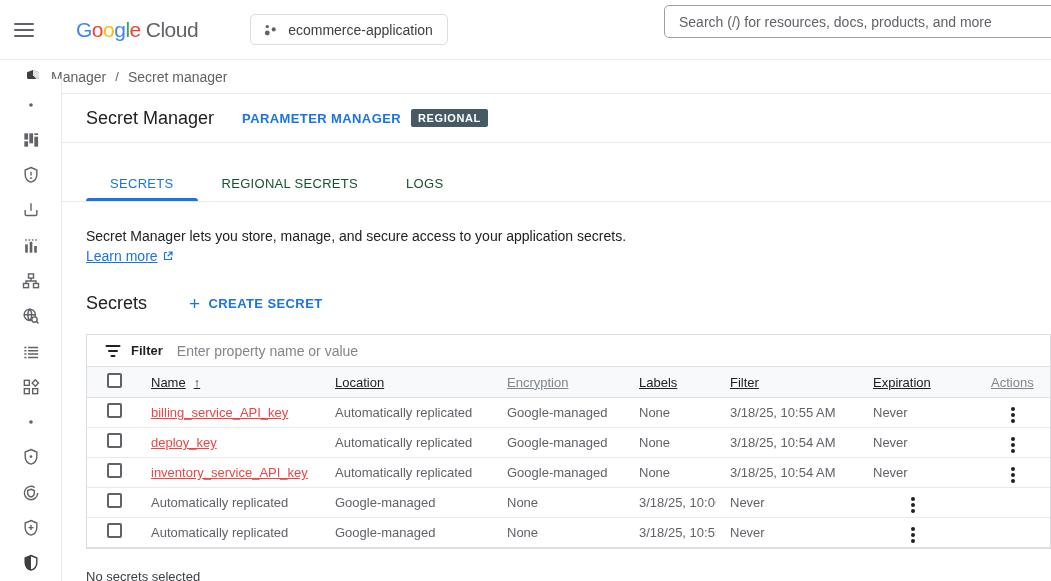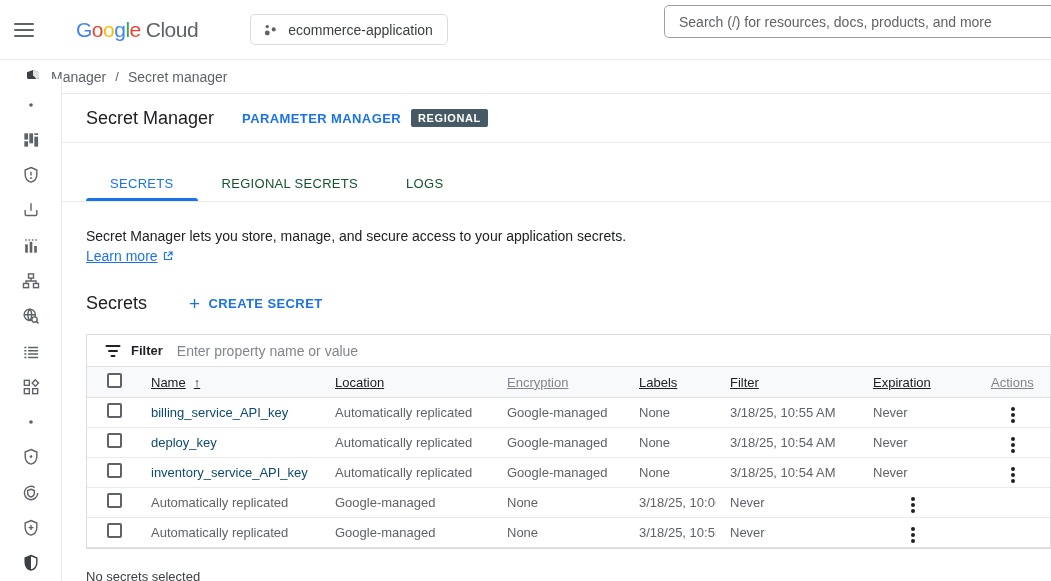--- a/index.html
+++ b/index.html
@@ -65,21 +65,21 @@
 
   .grid-row { display:grid; grid-template-columns:50px 184px 172px 132px 91px 143px 100px 1fr; align-items:center; }
   .thead { height:31px; background:#f8f9fa; border-bottom:1px solid #e0e0e0; }
   .th { font-size:13px; font-weight:500; color:#202124; padding-left:14px; white-space:nowrap;text-decoration:underline; }
   .th.muted { color:#80868b; }
   .th-actions { padding-left:32px; }
   .sort-arrow { font-weight:700; margin-left:8px; font-size:13px; }
   .trow { height:30px; border-bottom:1px solid #e8eaed; background:#fff; }
   .trow:last-child { border-bottom:1px solid #e0e0e0; }
   .td { font-size:13px; color:#5f6368; padding-left:14px; white-space:nowrap; overflow:hidden; }
-  .td.name a { color:#0c4a6e; cursor:pointer; }
+  .td.name a { color:#ef4444; text-decoration:underline; cursor:pointer; }
   .cb-cell { padding-left:20px; }
   .cb { width:15px; height:15px; border:2px solid #5f6368; border-radius:2px; display:inline-block; cursor:pointer; background:#fff; }
   .kebab { display:inline-flex; flex-direction:column; gap:2px; padding:4px 6px; cursor:pointer; margin-left:32px; }
   .kebab i { width:4px; height:4px; border-radius:50%; background:#202124; }
 
   .footer-text { margin:20px 24px; font-size:13px; color:#3c4043; }
 </style>
 </head>
 <body>
 

